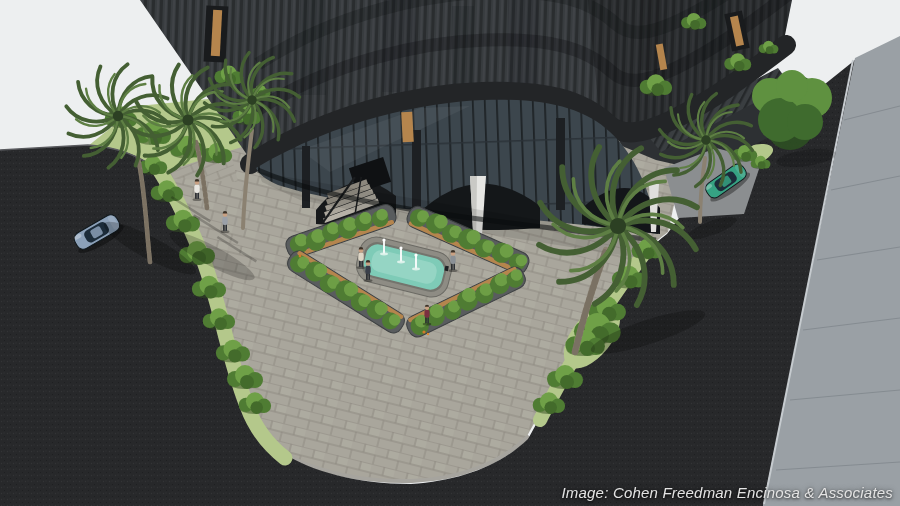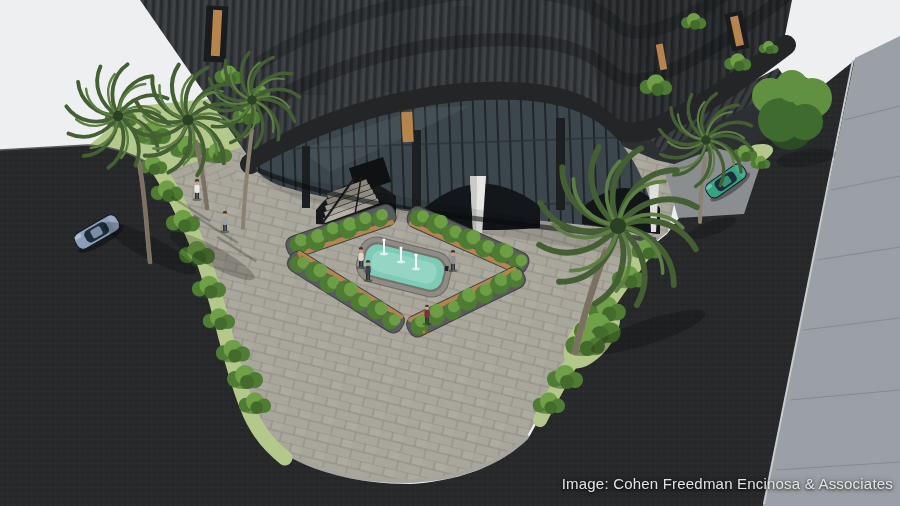--- a/index.html
+++ b/index.html
@@ -1,20 +1,20 @@
 <!DOCTYPE html>
 <html style="--sky: #edeff0; --asphalt: #27282a; --sidewalk: #9aa0a5; --paver: #a9a69c; --paver-joint: #8b887e; --curb: #a6a49e; --grass: #b4c88b; --hedge: #4f7c33; --hedge-light: #6fa047; --palm: #45603­4; --palm-dark: #445f33; --palm-light: #5e7f44; --trunk: #8b8171; --tree: #3f6b2e; --tree-light: #5f9140; --facade: #383c3f; --slat-dark: #2a2d2f; --slat-light: #4b5054; --band: #232527; --glass: #3c464d; --mullion: #1e2326; --wood: #b5854d; --water: #7ecbb7; --water-light: #a5dccd; --concrete-white: #e6e6e3; --car-left: #8ba0b8; --car-right: #36a283; --caption-color: #e4e4e4;"><head>
 <meta charset="utf-8">
 <style>
   html,body{margin:0;padding:0;background:#000;}
   .stage{position:relative;width:900px;height:506px;overflow:hidden;
          font-family:"Liberation Sans",sans-serif;background:var(--sky,#edeff0);}
   .stage svg{display:block;}
-  .credit{position:absolute;right:7px;bottom:14px;font-size:15px;letter-spacing:.2px;
-          color:var(--caption-color,#e4e4e4);text-shadow:0 1px 3px rgba(0,0,0,.75),0 0 6px rgba(0,0,0,.4);}
+  .credit{position:absolute;right:7px;bottom:5px;font-size:15px;letter-spacing:.2px;
+          color:var(--caption-color,#e4e4e4);text-shadow:0 1px 3px rgba(0,0,0,.75),0 0 6px rgba(0,0,0,.4);font-style:italic;}
 </style>
 </head>
 <body>
 
 <div class="stage">
 <svg width="900" height="506" viewBox="0 0 900 506">
   <defs>
     <pattern id="asph" width="6" height="6" patternUnits="userSpaceOnUse">
       <rect width="6" height="6" fill="var(--asphalt,#27282a)"></rect>
       <circle cx="1.5" cy="1.5" r=".7" fill="#333436"></circle>

